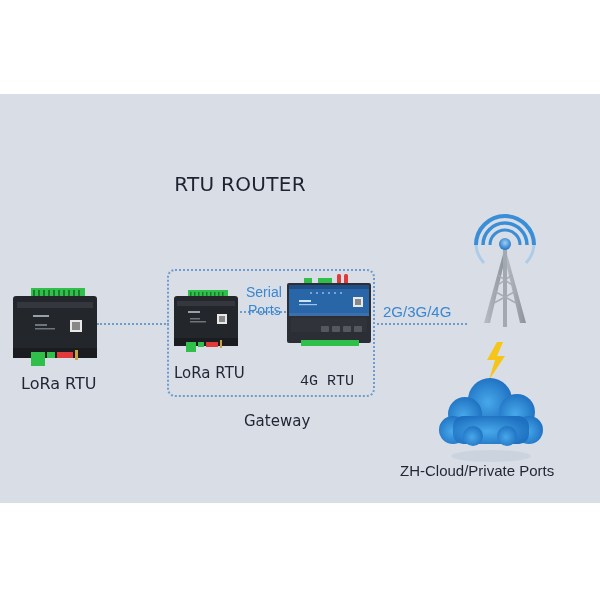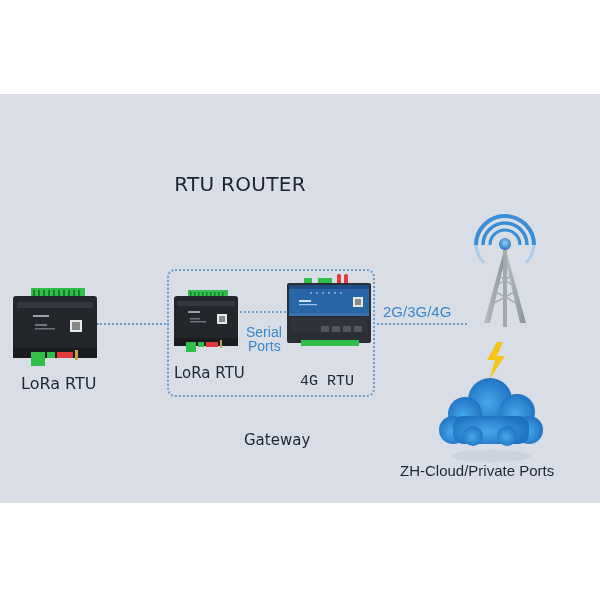--- a/index.html
+++ b/index.html
@@ -83,22 +83,22 @@
     <rect x="45" y="26" width="6" height="6" fill="#888"></rect>
     <rect x="0" y="48" width="64" height="8" fill="#1a1c20"></rect>
     <rect x="12" y="52" width="10" height="10" fill="#2fbf4a"></rect>
     <rect x="24" y="52" width="6" height="5" fill="#2fbf4a"></rect>
     <rect x="32" y="52" width="12" height="5" fill="#e03a3a"></rect>
     <rect x="46" y="50" width="2" height="8" fill="#c9a24a"></rect>
   </svg>
 </div>
 <div class="lbl" style="left:174px; top:364px; font-size:15px;">LoRa RTU</div>
 
-<div class="blue-lbl" style="left:246px; top:284px; font-size:14px;margin-top:40px;">Serial</div>
-<div class="blue-lbl" style="left:248px; top:302px; font-size:14px;margin-top:36px;">Ports</div>
+<div class="blue-lbl" style="left:246px; top:284px; font-size:14px;">Serial</div>
+<div class="blue-lbl" style="left:248px; top:302px; font-size:14px;">Ports</div>
 
 <div class="dev" style="left:287px; top:274px;">
   <svg width="84" height="80" viewBox="0 0 84 80">
     <rect x="17" y="4" width="8" height="6" fill="#2fbf4a"></rect>
     <rect x="31" y="4" width="14" height="6" fill="#2fbf4a"></rect>
     <rect x="50" y="0" width="4" height="10" rx="1.5" fill="#e03a3a"></rect>
     <rect x="57" y="0" width="4" height="10" rx="1.5" fill="#e03a3a"></rect>
     <rect x="0" y="9" width="84" height="60" rx="2" fill="#2b2f35"></rect>
     <rect x="2" y="11" width="80" height="28" fill="#2966a8"></rect>
     <rect x="2" y="11" width="80" height="4" fill="#1f4f86"></rect>
@@ -120,21 +120,21 @@
         <rect x="34" y="52" width="8" height="6" rx="1"></rect>
         <rect x="45" y="52" width="8" height="6" rx="1"></rect>
         <rect x="56" y="52" width="8" height="6" rx="1"></rect>
         <rect x="67" y="52" width="8" height="6" rx="1"></rect>
       </g>
     <rect x="14" y="66" width="58" height="6" fill="#2fbf4a"></rect>
   </svg>
 </div>
 <div class="lbl" style="left:300px; top:373px; font-size:15px;font-family:Liberation Mono, monospace;">4G RTU</div>
 
-<div class="lbl" style="left:244px; top:412px; font-size:15px;margin-top:19px;">Gateway</div>
+<div class="lbl" style="left:244px; top:412px; font-size:15px;">Gateway</div>
 
 <div class="blue-lbl" style="left:383px; top:303px; font-size:15px;">2G/3G/4G</div>
 
 <div class="dev" style="left:470px; top:205px;">
   <svg width="70" height="130" viewBox="0 0 70 130">
     <defs>
       <radialGradient id="tg" cx="50%" cy="40%" r="60%">
         <stop offset="0%" stop-color="#9ccff7"></stop>
         <stop offset="100%" stop-color="#1f72c4"></stop>
       </radialGradient>

